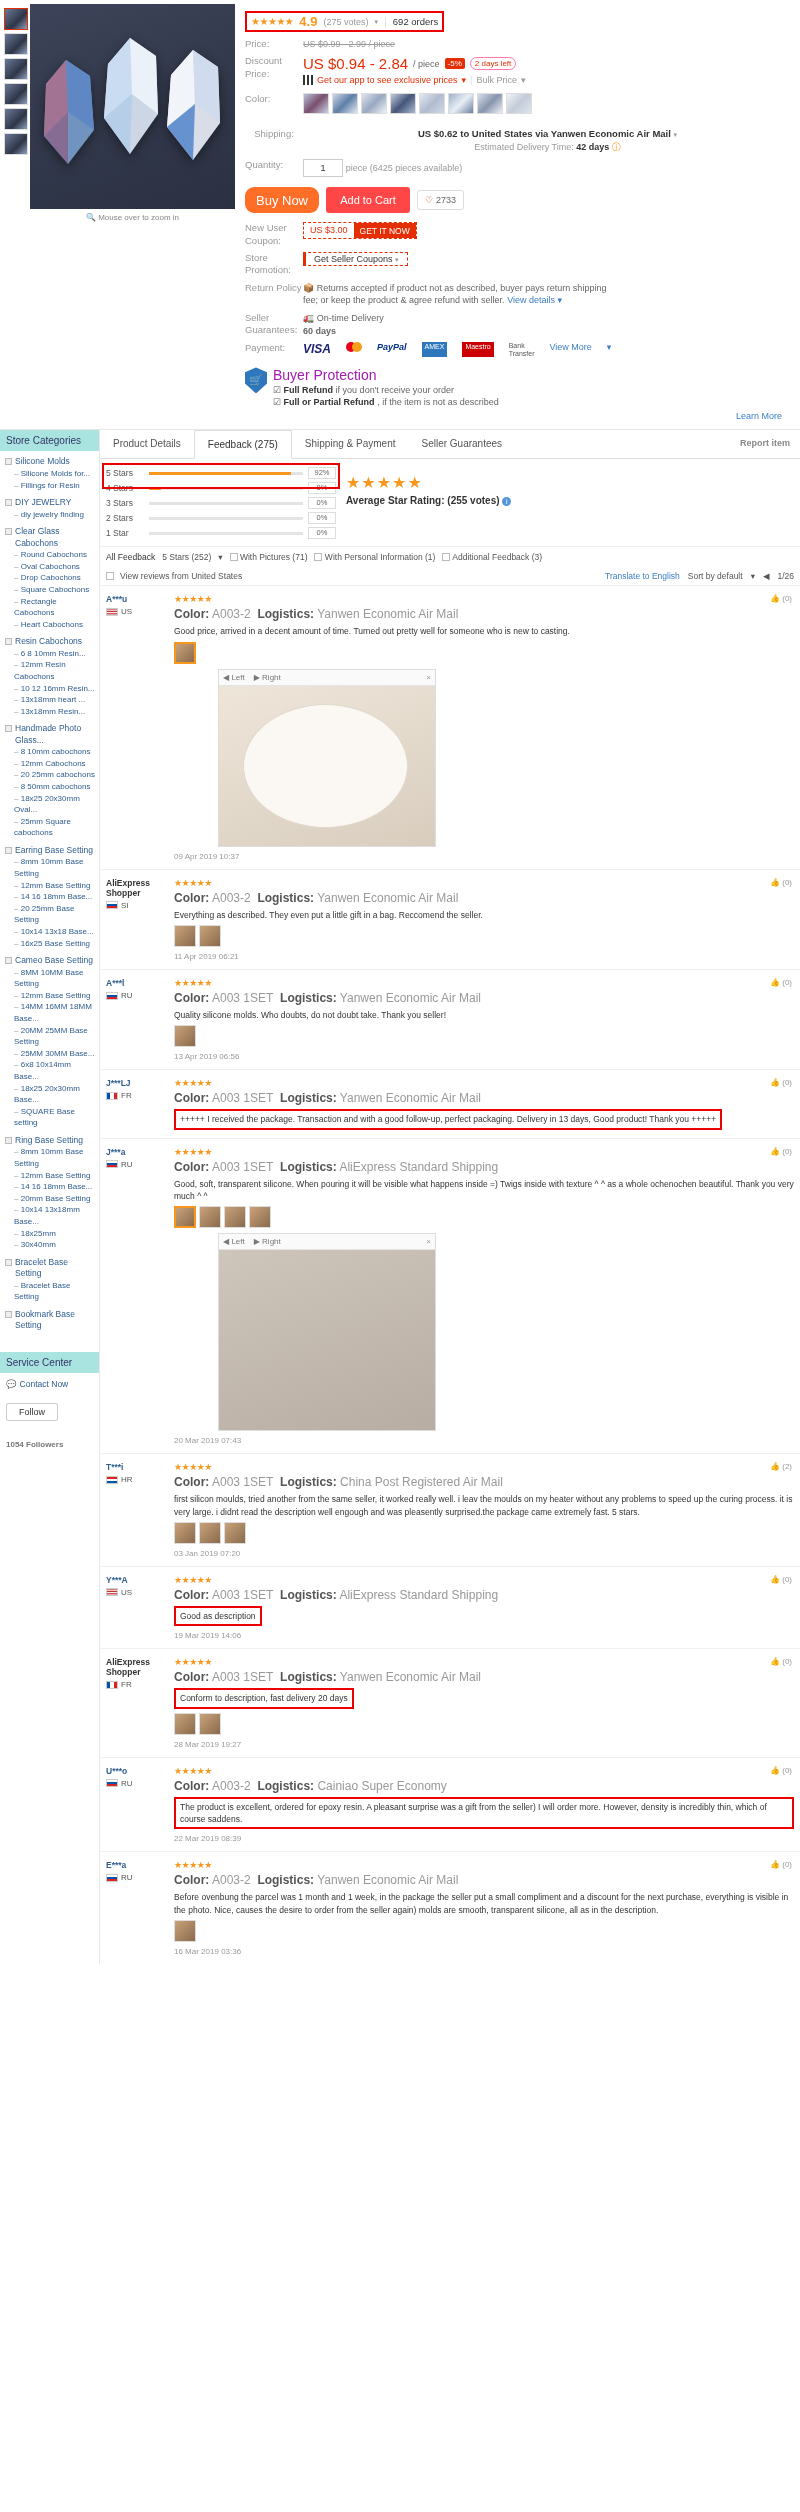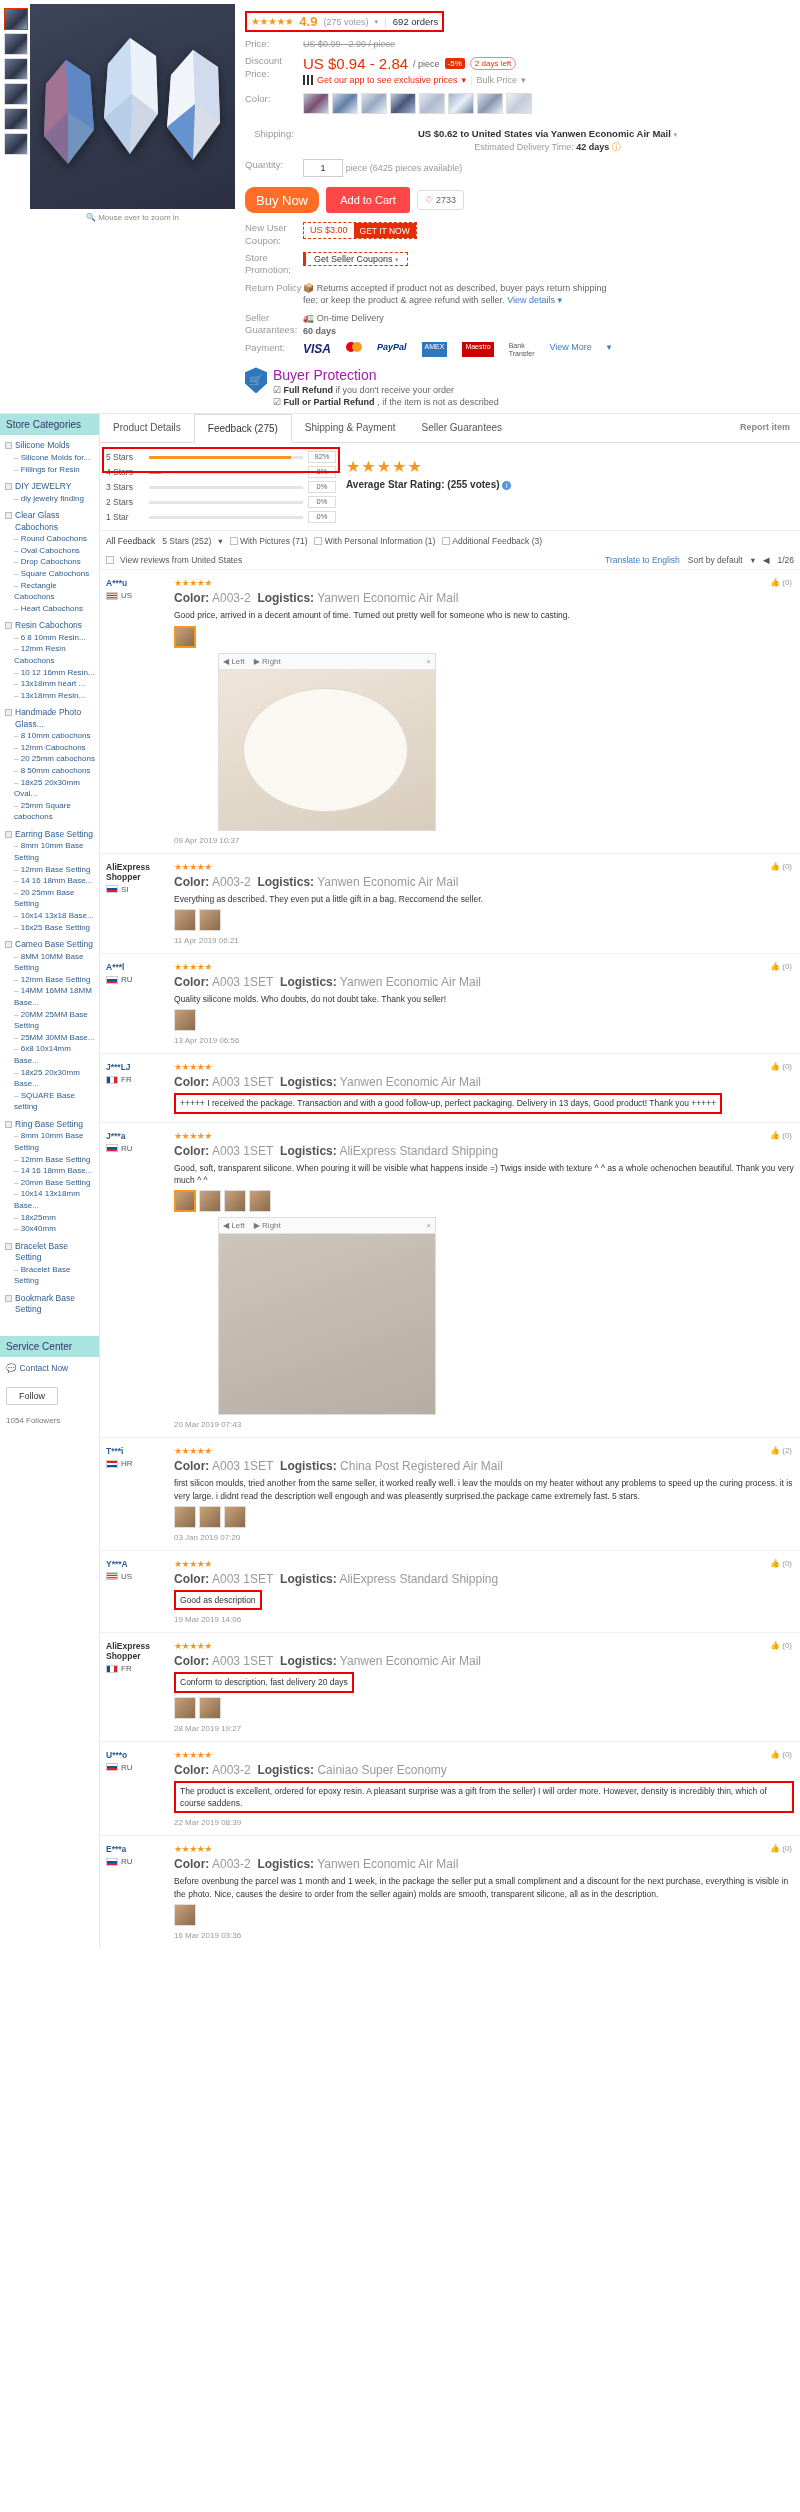--- a/index.html
+++ b/index.html
@@ -145,21 +145,21 @@
   }
   .cat-sub { font-size: 8px; color: #2e5d8e; padding-left: 9px; line-height: 1.45; }
   .cat-sub .d { color: #999; }
   .svc-head { background: #a9e4e0; color: #336; font-size: 10px; padding: 5px 6px; margin-top: 6px; }
   .svc-item { font-size: 8.5px; color: #2e5d8e; padding: 6px 4px 4px 6px; display: flex; gap: 3px; }
   .follow-wrap { padding: 10px 6px; }
   .btn-follow {
     border: 1px solid #ccc; background: #fff; font-size: 9px; padding: 3px 12px;
     border-radius: 2px; color: #333; cursor: pointer;
   }
-  .followers { font-size: 8px; color: #777; margin-top: 11px; }
+  .followers { font-size: 8px; color: #777; margin-top: 19px; font-weight: bold; }
 
   .content { flex: 1; border-left: 1px solid #e8e8e8; min-width: 0; }
   .tabs { display: flex; border-bottom: 1px solid #ddd; position: relative; }
   .tab { padding: 8px 13px; font-size: 10px; color: #555; cursor: pointer; }
   .tab.active { border: 1px solid #ddd; border-bottom: 1px solid #fff;
                 margin-bottom: -1px; background: #fff; color: #333; }
   .report { margin-left: auto; padding: 8px 10px; font-size: 9px; color: #888; font-weight: bold; }
 
   .fb-summary { display: flex; padding: 8px 6px 4px 6px; gap: 10px; }
   .bars { width: 230px; position: relative; }
@@ -433,20 +433,21 @@
             <b>Full Refund</b>
             <span>if you don't receive your order</span>
           </div>
           <div class="bp-line">
             <span>☑</span>
             <b>Full or Partial Refund</b>
             <span>, if the item is not as described</span>
           </div>
         </div>
       </div>
+      <div class="learn-more">Learn More</div>
     </div>
   </div>
 
   <div class="lower">
 
     <div class="sidebar">
       <div class="side-head">Store Categories</div>
       <div class="side-body" id="cat-list">
           <div class="cat-group">
             <div class="cat-top">

